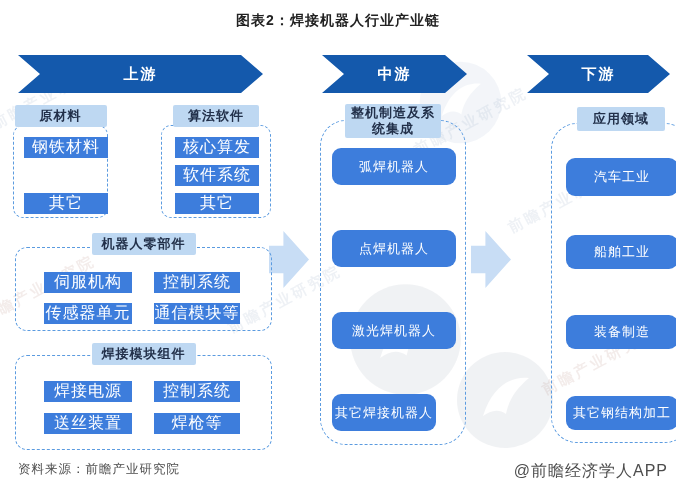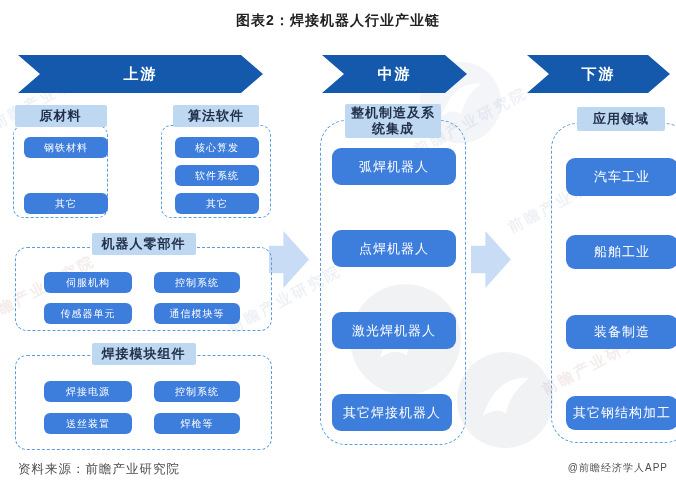--- a/index.html
+++ b/index.html
@@ -54,42 +54,42 @@
     position: absolute; left: 50%; transform: translateX(-50%);
     background: #BED8F2; color: #22304a;
     font-size: 13px; font-weight: bold; letter-spacing: 1px;
     display: flex; align-items: center; justify-content: center;
     text-align: center; border-radius: 2px; z-index: 2; line-height: 16px;
   }
   .chain-item {
     position: absolute;
     background: #3D7DDC; color: #ffffff;
     display: flex; align-items: center; justify-content: center;
-    font-size: 10px; letter-spacing: 1px;
-    border-radius: 6px;
+    font-size: 16px; letter-spacing: 1px;
+    border-radius: 0;
   }
   .chain-item.big { font-size: 13px; border-radius: 9px; }
 
   
   .flow-arrow {
     position: absolute; top: 231px; width: 40px; height: 57px;
     background: #C8DDF5;
     clip-path: polygon(0 26%, 36% 26%, 36% 0, 100% 50%, 36% 100%, 36% 74%, 0 74%);
   }
   .flow-1 { left: 269px; }
   .flow-2 { left: 471px; }
 
   
   .footer-source {
     position: absolute; left: 18px; top: 461px;
     font-size: 12.5px; color: #4D4D4D; letter-spacing: 1px;
   }
   .footer-credit {
     position: absolute; right: 8px; top: 461px;
-    font-size: 10px; color: #4D4D4D; letter-spacing: 1px;
+    font-size: 16px; color: #4D4D4D; letter-spacing: 1px;
   }
 </style>
 </head>
 <body>
 
 <div class="canvas">
 
   <span class="wm-text" style="left:-14px; top:86px;">前瞻产业研究院</span>
   <span class="wm-text warm" style="left:-24px; top:280px;">前瞻产业研究院</span>
   <span class="wm-text" style="left:222px; top:290px;">前瞻产业研究院</span>
@@ -152,21 +152,21 @@
     <div class="chain-item" style="left:138px; top:25px; width:86px; height:21px;">控制系统</div>
     <div class="chain-item" style="left:28px; top:57px; width:88px; height:21px;text-align:right;">送丝装置</div>
     <div class="chain-item" style="left:138px; top:57px; width:86px; height:21px;">焊枪等</div>
   </div>
 
   <div class="group group-round" style="left:320px; top:120px; width:146px; height:325px;">
     <div class="group-label" style="top:-17px; width:96px; height:34px; padding:0 4px;">整机制造及系统集成</div>
     <div class="chain-item big" style="left:11px; top:27px; width:124px; height:37px;">弧焊机器人</div>
     <div class="chain-item big" style="left:11px; top:109px; width:124px; height:37px;">点焊机器人</div>
     <div class="chain-item big" style="left:11px; top:191px; width:124px; height:37px;">激光焊机器人</div>
-    <div class="chain-item big" style="left:11px; top:273px; width:120px; height:37px;">其它焊接机器人</div>
+    <div class="chain-item big" style="left:11px; top:273px; width:104px; height:37px;">其它焊接机器人</div>
   </div>
 
   <div class="group group-round" style="left:528px; top:123px; width:140px; height:320px;margin-left:23px;">
     <div class="group-label" style="top:-17px; width:88px; height:24px;">应用领域</div>
     <div class="chain-item big" style="left:14px; top:34px; width:112px; height:38px;">汽车工业</div>
     <div class="chain-item big" style="left:14px; top:111px; width:112px; height:34px;">船舶工业</div>
     <div class="chain-item big" style="left:14px; top:191px; width:112px; height:34px;">装备制造</div>
     <div class="chain-item big" style="left:14px; top:272px; width:112px; height:34px;">其它钢结构加工</div>
   </div>
 

